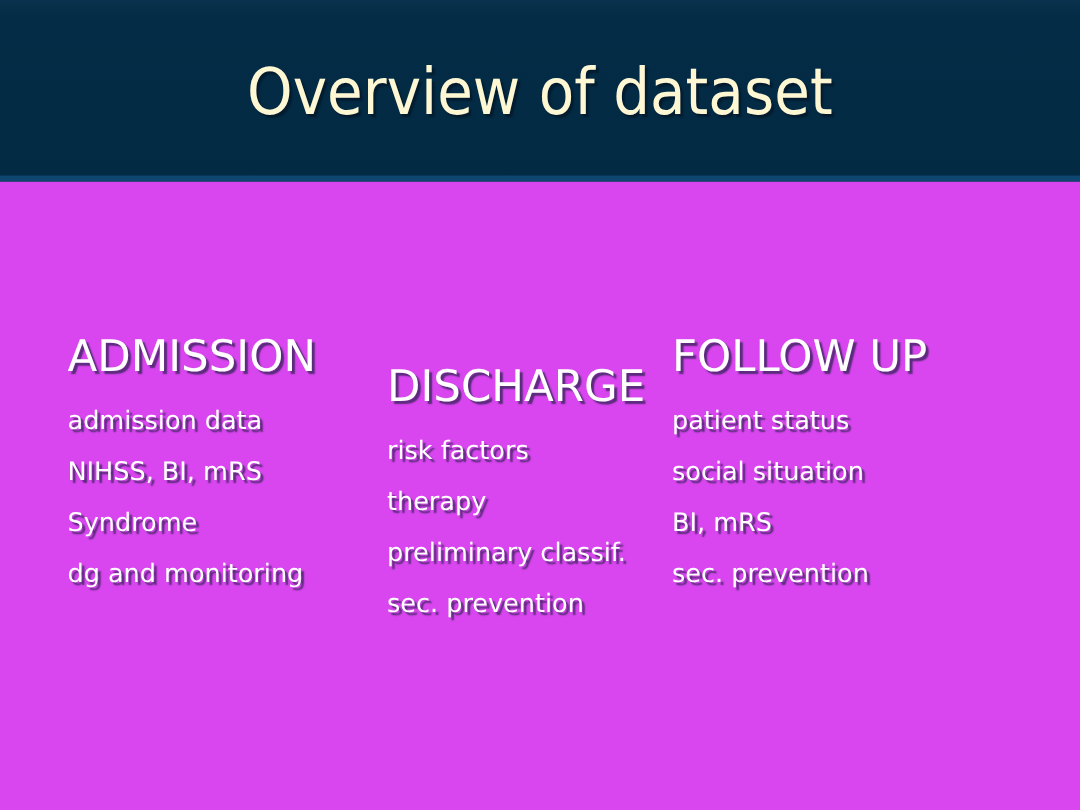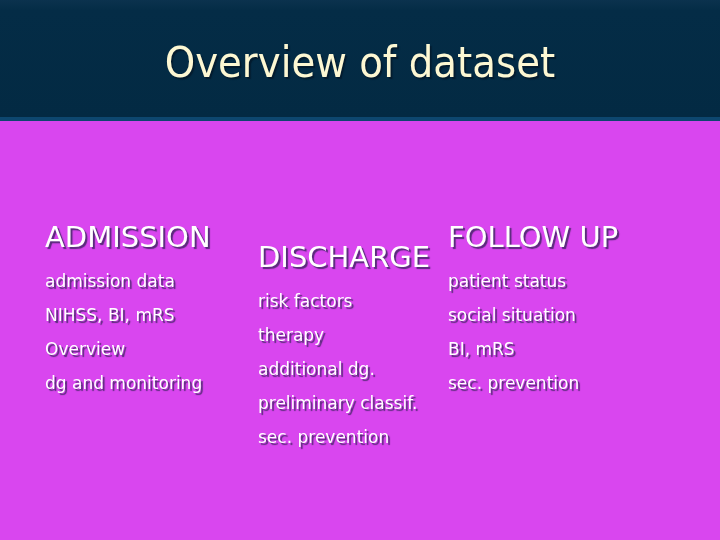--- a/index.html
+++ b/index.html
@@ -78,31 +78,30 @@
 
   <div class="slide-title">
     <span class="scale">Overview of dataset</span>
   </div>
 
   <div class="column col-1">
     <h2>ADMISSION</h2>
     <ul>
         <li>admission data</li>
         <li>NIHSS, BI, mRS</li>
-        <li>Overview</li>
+        <li>Syndrome</li>
         <li>dg and monitoring</li>
       </ul>
   </div>
 
   <div class="column col-2">
     <h2>DISCHARGE</h2>
     <ul>
         <li>risk factors</li>
         <li>therapy</li>
-        <li>additional dg.</li>
         <li>preliminary classif.</li>
         <li>sec. prevention</li>
       </ul>
   </div>
 
   <div class="column col-3">
     <h2>FOLLOW UP</h2>
     <ul>
         <li>patient status</li>
         <li>social situation</li>

